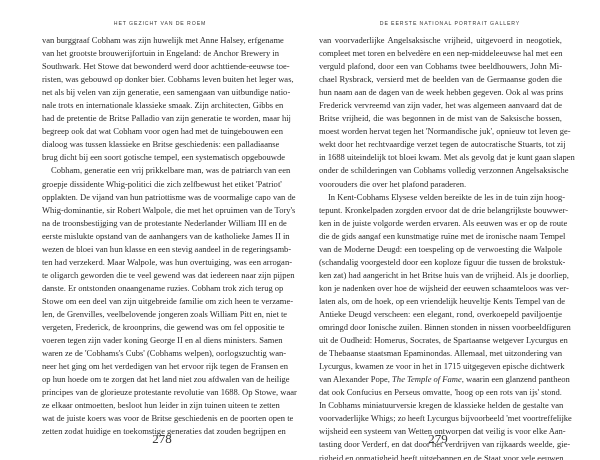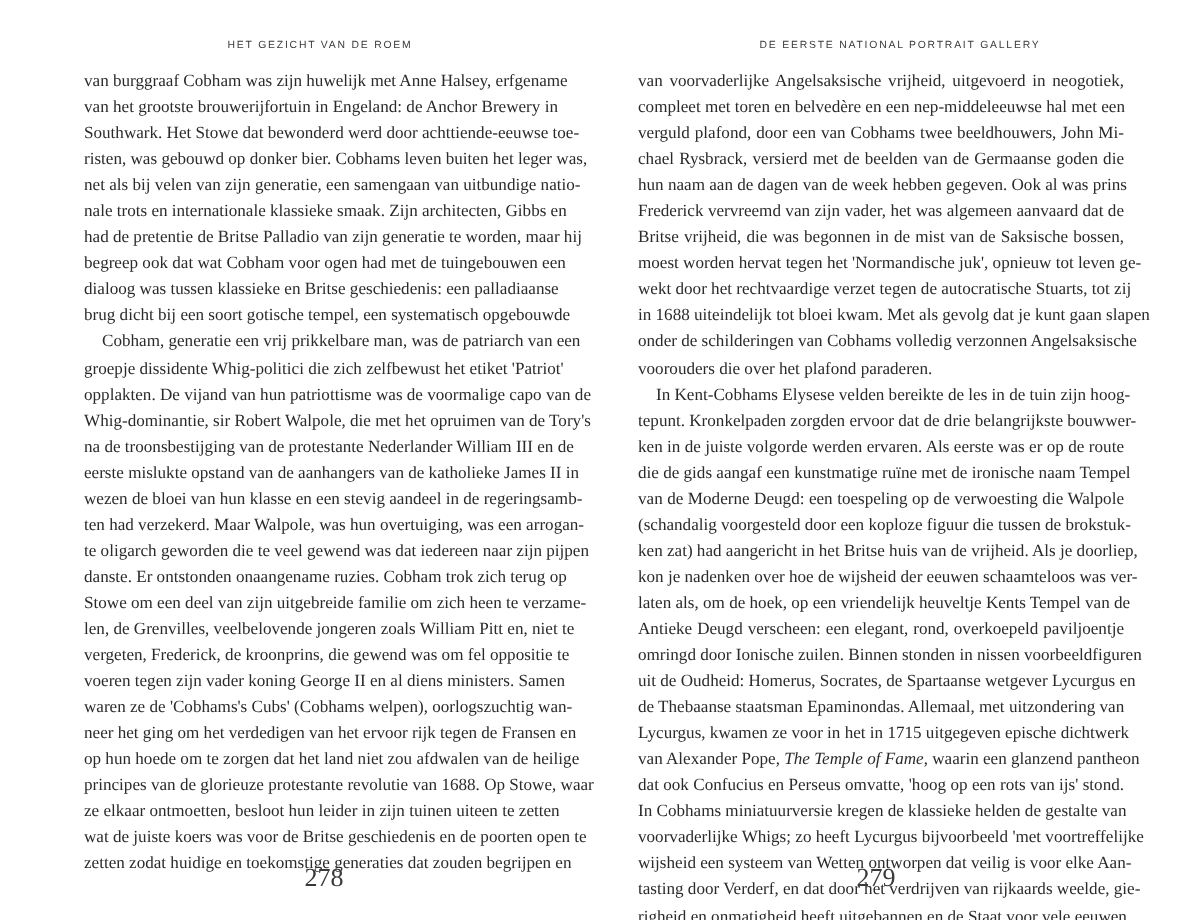--- a/index.html
+++ b/index.html
@@ -89,21 +89,21 @@
       <span class="line">hun naam aan de dagen van de week hebben gegeven. Ook al was prins</span>
       <span class="line">Frederick vervreemd van zijn vader, het was algemeen aanvaard dat de</span>
       <span class="line">Britse vrijheid, die was begonnen in de mist van de Saksische bossen,</span>
       <span class="line">moest worden hervat tegen het 'Normandische juk', opnieuw tot leven ge-</span>
       <span class="line">wekt door het rechtvaardige verzet tegen de autocratische Stuarts, tot zij</span>
       <span class="line">in 1688 uiteindelijk tot bloei kwam. Met als gevolg dat je kunt gaan slapen</span>
       <span class="line">onder de schilderingen van Cobhams volledig verzonnen Angelsaksische</span>
       <span class="line last">voorouders die over het plafond paraderen.</span>
       <span class="line indent">In Kent-Cobhams Elysese velden bereikte de les in de tuin zijn hoog-</span>
       <span class="line">tepunt. Kronkelpaden zorgden ervoor dat de drie belangrijkste bouwwer-</span>
-      <span class="line">ken in de juiste volgorde werden ervaren. Als eerste was er op de route</span>
+      <span class="line">ken in de juiste volgorde werden ervaren. Als eeuwen was er op de route</span>
       <span class="line">die de gids aangaf een kunstmatige ruïne met de ironische naam Tempel</span>
       <span class="line">van de Moderne Deugd: een toespeling op de verwoesting die Walpole</span>
       <span class="line">(schandalig voorgesteld door een koploze figuur die tussen de brokstuk-</span>
       <span class="line">ken zat) had aangericht in het Britse huis van de vrijheid. Als je doorliep,</span>
       <span class="line">kon je nadenken over hoe de wijsheid der eeuwen schaamteloos was ver-</span>
       <span class="line">laten als, om de hoek, op een vriendelijk heuveltje Kents Tempel van de</span>
       <span class="line">Antieke Deugd verscheen: een elegant, rond, overkoepeld paviljoentje</span>
       <span class="line">omringd door Ionische zuilen. Binnen stonden in nissen voorbeeldfiguren</span>
       <span class="line">uit de Oudheid: Homerus, Socrates, de Spartaanse wetgever Lycurgus en</span>
       <span class="line">de Thebaanse staatsman Epaminondas. Allemaal, met uitzondering van</span>

